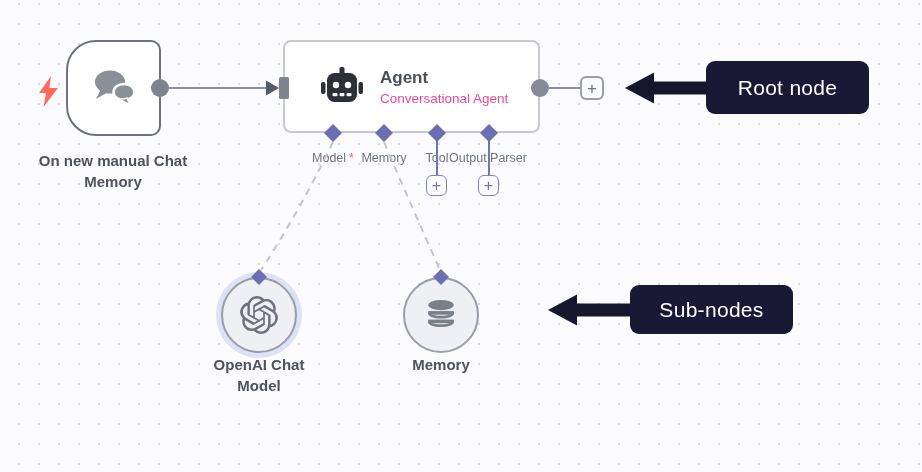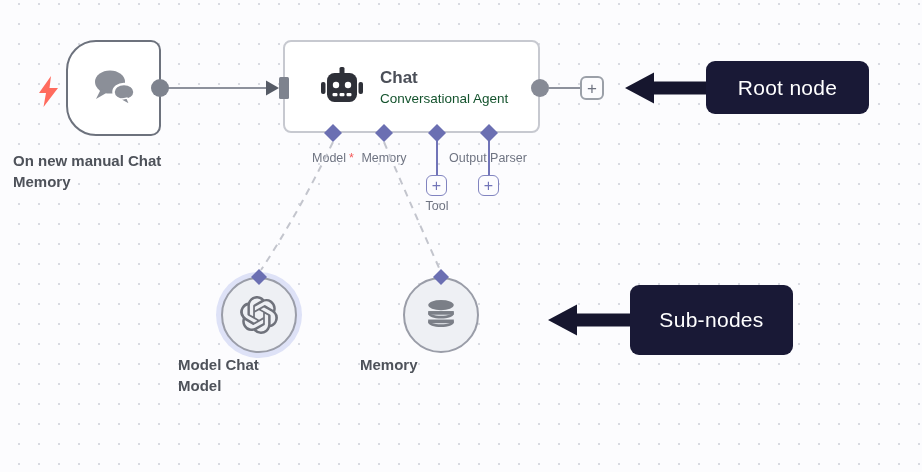--- a/index.html
+++ b/index.html
@@ -20,35 +20,35 @@
     left:66px;top:40px;width:95px;height:96px;
     border:2px solid #6d727d;border-radius:30px 10px 10px 30px;
     display:flex;align-items:center;justify-content:center;z-index:2;
   }
   .agent-node{
     left:283px;top:40px;width:257px;height:93px;
     border:2px solid #c7c9d0;border-radius:8px;
     display:flex;align-items:center;padding-left:36px;gap:17px;z-index:2;
   }
   .agent-title{font-size:17px;font-weight:700;color:#4b4f58;line-height:20px;}
-  .agent-subtitle{font-size:13.5px;color:#14532d;margin-top:3px;}
+  .agent-subtitle{font-size:13.5px;color:#ec4899;margin-top:3px;}
 
   .bolt{position:absolute;left:39px;top:76px;z-index:3;}
 
   .circle-node{
     position:absolute;width:76px;height:76px;border-radius:50%;
     background:#eef0f4;border:2px solid #9a9da8;box-sizing:border-box;
     display:flex;align-items:center;justify-content:center;z-index:2;
   }
   .openai-node{left:221px;top:277px;box-shadow:0 0 0 5px #dee2f7;}
   .memory-node{left:403px;top:277px;}
 
   
   .node-label{
-    position:absolute;color:#4e525a;
+    position:absolute;text-align:center;color:#4e525a;
     font-size:15px;font-weight:700;line-height:21px;z-index:2;
   }
   .trigger-label{left:13px;top:150px;width:200px;}
   .openai-label{left:178px;top:354px;width:162px;}
   .memory-label{left:360px;top:354px;width:162px;}
 
   .port-label{
     position:absolute;top:151px;transform:translateX(-50%);
     font-size:12.5px;color:#6f7482;white-space:nowrap;z-index:2;
   }
@@ -75,21 +75,21 @@
   
   .annotation{position:absolute;display:flex;align-items:center;z-index:4;}
   .annotation-root{left:625px;top:61px;}
   .annotation-sub{left:548px;top:285px;}
   .annotation-box{
     background:#191936;color:#ffffff;border-radius:9px;
     width:163px;display:flex;align-items:center;justify-content:center;
     font-size:21px;letter-spacing:.3px;
   }
   .annotation-root .annotation-box{height:53px;}
-  .annotation-sub .annotation-box{height:70px;}
+  .annotation-sub .annotation-box{height:49px;}
 </style>
 </head>
 <body>
 
 <div class="canvas">
 
   <svg class="bolt" width="20" height="32" viewBox="0 0 20 32">
     <polygon points="12,0 0,17 7,17 4.5,31 19,12 10.5,12" fill="#ff6b5e"></polygon>
   </svg>
 
@@ -112,28 +112,28 @@
       <rect x="0" y="15" width="4.5" height="12" rx="2" fill="#2e3038"></rect>
       <rect x="37.5" y="15" width="4.5" height="12" rx="2" fill="#2e3038"></rect>
       <rect x="6" y="6" width="30" height="29" rx="7.5" fill="#2e3038"></rect>
       <circle cx="15" cy="18" r="3.2" fill="#ffffff"></circle>
       <circle cx="27" cy="18" r="3.2" fill="#ffffff"></circle>
       <rect x="11.5" y="26" width="5" height="3.2" rx="1.2" fill="#ffffff"></rect>
       <rect x="18.5" y="26" width="5" height="3.2" rx="1.2" fill="#ffffff"></rect>
       <rect x="25.5" y="26" width="5" height="3.2" rx="1.2" fill="#ffffff"></rect>
     </svg>
     <div>
-      <div class="agent-title">Chat</div>
+      <div class="agent-title">Agent</div>
       <div class="agent-subtitle">Conversational Agent</div>
     </div>
   </div>
 
   <div class="port-label" style="left:333px;"><span>Model</span><span class="req">*</span></div>
   <div class="port-label" style="left:384px;"><span>Memory</span></div>
-  <div class="port-label" style="left:437px;margin-top:48px;"><span>Tool</span></div>
+  <div class="port-label" style="left:437px;"><span>Tool</span></div>
   <div class="port-label" style="left:488px;"><span>Output Parser</span></div>
 
   <button class="plus-btn plus-gray">
       <span>+</span>
     </button>
   <button class="plus-btn plus-purple plus-tool">
       <span>+</span>
     </button>
   <button class="plus-btn plus-purple plus-parser">
       <span>+</span>
@@ -148,21 +148,21 @@
     <svg width="34" height="34" viewBox="0 0 24 24">
       <ellipse cx="12" cy="5" rx="9" ry="3.6" fill="#7b7f87"></ellipse>
       <path d="M3 9.2c0 1.9 4 3.4 9 3.4s9-1.5 9-3.4v1.9c0 1.9-4 3.4-9 3.4s-9-1.5-9-3.4z" fill="#7b7f87"></path>
       <rect x="3" y="9.2" width="18" height="2.6" fill="#7b7f87"></rect>
       <path d="M3 15.2c0 1.9 4 3.4 9 3.4s9-1.5 9-3.4v1.9c0 1.9-4 3.4-9 3.4s-9-1.5-9-3.4z" fill="#7b7f87"></path>
       <rect x="3" y="15.2" width="18" height="2.6" fill="#7b7f87"></rect>
     </svg>
   </div>
 
   <div class="node-label openai-label">
-    <div>Model Chat</div>
+    <div>OpenAI Chat</div>
     <div>Model</div>
   </div>
   <div class="node-label memory-label">
     <div>Memory</div>
   </div>
 
   <div class="annotation annotation-root">
     <svg width="81" height="40" viewBox="0 0 81 40">
       <polygon points="0,20 29,4.5 29,13.5 81,13.5 81,26.5 29,26.5 29,35.5" fill="#16162e"></polygon>
     </svg>

